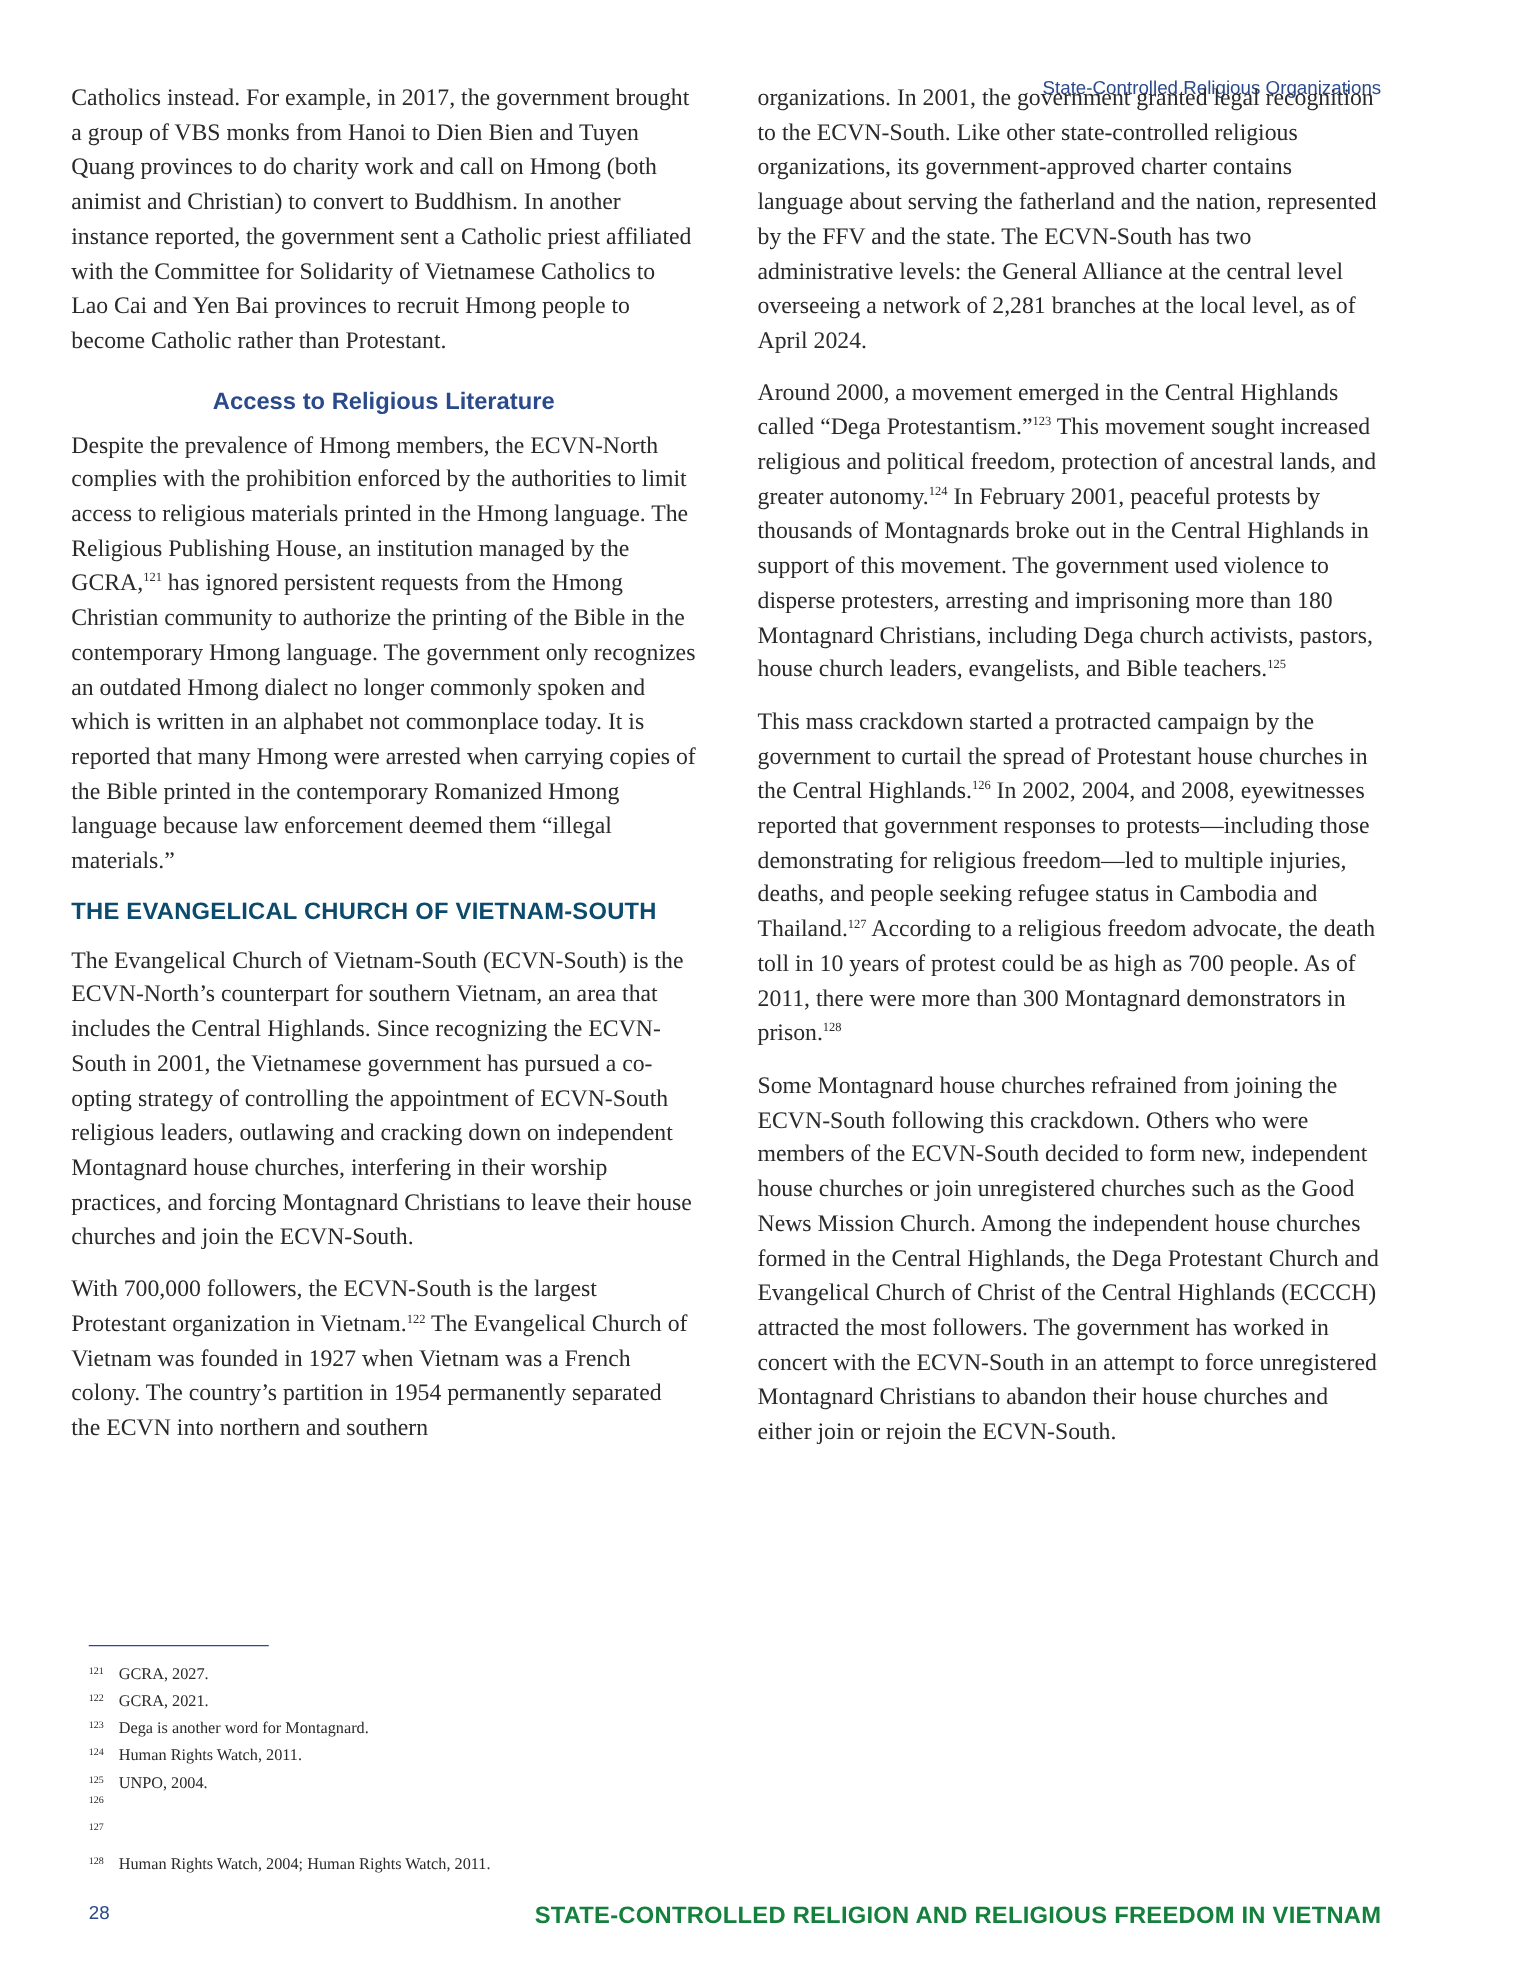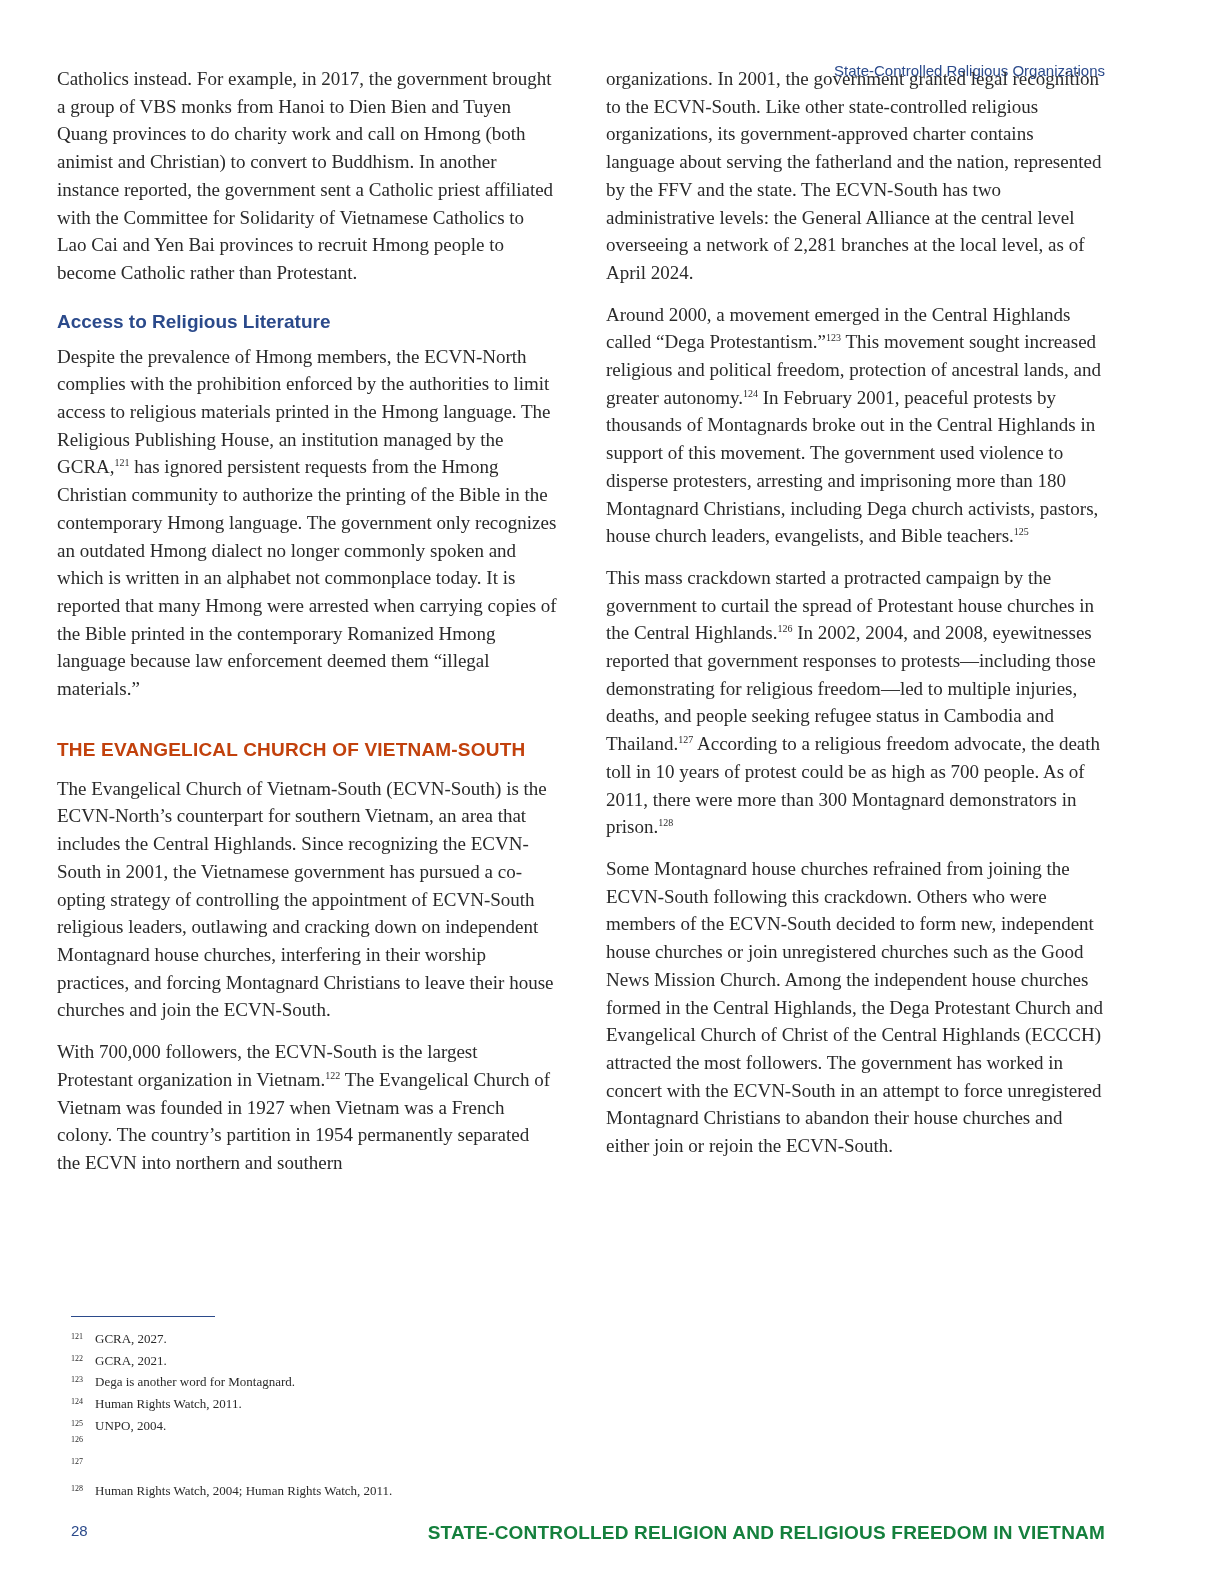--- a/index.html
+++ b/index.html
@@ -11,25 +11,25 @@
   .col {
     position: absolute; top: 65px;
     font-family: "Liberation Serif", serif; font-size: 19px; line-height: 27.7px; color: #2a2a2a;
   }
   .col-left { left: 57px; width: 500px; }
   .col-right { left: 606px; width: 500px; }
   .col p { margin: 0 0 14px 0; }
   .col sup { font-size: 10px; line-height: 0; vertical-align: 7px; }
   h3.sub {
     font-family: "Liberation Sans", sans-serif; font-weight: bold; font-size: 19px;
-    color: #2b4a8b; margin: 22px 0 8px 0; line-height: 26px;
+    color: #2b4a8b; margin: 22px 0 8px 0; line-height: 26px; text-align: center;
   }
   h2.sec {
     font-family: "Liberation Sans", sans-serif; font-weight: bold; font-size: 19px;
-    color: #c2410c; margin: 34px 0 12px 0; line-height: 26px; letter-spacing: 0.2px;
+    color: #0c4a6e; margin: 14px 0 12px 0; line-height: 26px; letter-spacing: 0.2px;
   }
   .fn-rule { position: absolute; left: 71px; top: 1316px; width: 144px; height: 1px; background: #2b4a8b; }
   .footnotes {
     position: absolute; left: 71px; top: 1331px; width: 1000px;
     font-family: "Liberation Serif", serif; font-size: 13px; color: #2a2a2a;
   }
   .fn { height: 21.7px; display: flex; align-items: baseline; }
   .fn-num { width: 24px; font-size: 8px; vertical-align: top; position: relative; top: -4px; }
   .footer-left {
     position: absolute; left: 71px; top: 1522px;

